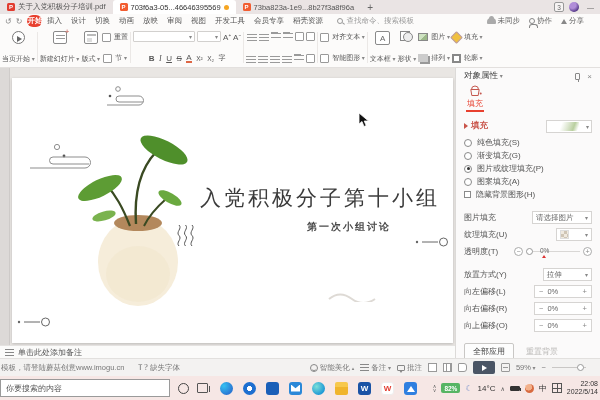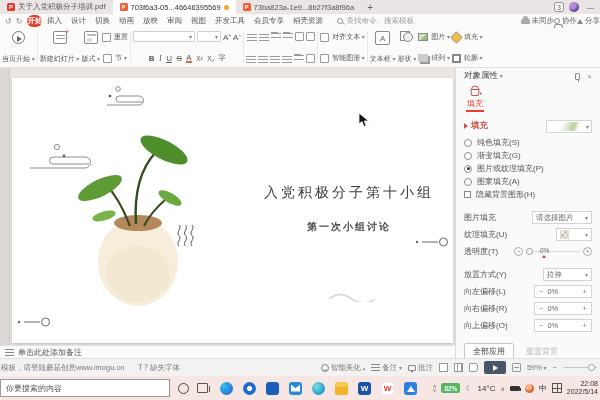--- a/index.html
+++ b/index.html
@@ -21,21 +21,21 @@
   .minbtn{font-size:7px;color:#666;padding:0 3px;}
 
   
   .ribbon{position:absolute;left:0;top:14px;width:600px;height:14px;background:#fcfbfa;display:flex;align-items:center;font-size:7.5px;color:#555;overflow:hidden;}
   .quick{display:flex;align-items:center;gap:4px;padding:0 5px;color:#888;font-size:8px;}
   .rtab{padding:1px 4.5px;white-space:nowrap;}
   .rtab.active{background:var(--accent);color:#fff;border-radius:8px;padding:1px 0;font-weight:bold;}
   .rsearch{display:flex;align-items:center;gap:3px;color:#999;margin-left:10px;white-space:nowrap;}
   .mag{width:6px;height:6px;border:1px solid #999;border-radius:50%;position:relative;flex:none;}
   .mag::after{content:"";position:absolute;width:3px;height:1px;background:#999;right:-3px;bottom:-1px;transform:rotate(40deg);}
-  .ribbon-right{margin-left:auto;display:flex;align-items:center;padding-right:0;color:#666;white-space:nowrap;}
+  .ribbon-right{margin-left:auto;display:flex;align-items:center;gap:9px;padding-right:16px;color:#666;white-space:nowrap;}
   .rr{display:flex;align-items:center;gap:2px;}
   .cloudicn{width:9px;height:6px;background:#aaa;border-radius:4px 4px 1px 1px;position:relative;}
   .cloudicn::before{content:"";position:absolute;left:2px;top:-2px;width:5px;height:5px;border-radius:50%;background:#aaa;}
   .personicn{width:6px;height:6px;border-radius:50%;border:1px solid #888;position:relative;}
   .personicn::after{content:"";position:absolute;left:-1px;top:5px;width:7px;height:3px;border-radius:3px 3px 0 0;border:1px solid #888;border-bottom:none;}
   .shareicn{width:0;height:0;border-left:3px solid transparent;border-right:3px solid transparent;border-bottom:5px solid #888;}
 
   
   .toolbar{position:absolute;left:0;top:28px;width:600px;height:40px;background:#fcfbfa;border-bottom:1px solid #e3e0de;display:flex;align-items:stretch;padding:2px 1px;overflow:hidden;}
   .vsep{width:1px;background:#ebe8e6;margin:2px 1px;}
@@ -69,21 +69,21 @@
   .shapeicn::after{content:"";position:absolute;right:0;bottom:0;width:8px;height:8px;border:1px solid #888;border-radius:50%;background:#eee;}
   .picicn{width:10px;height:8px;border:1px solid #888;background:linear-gradient(135deg,#cfe3c2 0 55%,#9db98a 55%);}
   .arricn{width:10px;height:8px;background:#ccc;box-shadow:2px 2px 0 #999;}
   .fillicn{width:9px;height:9px;background:#f0c040;border:1px solid #b99;transform:rotate(45deg);border-radius:1px;}
   .outicn{width:9px;height:9px;border:2px solid #888;background:#fff;}
 
   
   .canvas{position:absolute;left:0;top:68px;width:455px;height:277px;background:#e9e6e3;}
   .leftstrip{position:absolute;left:0;top:0;width:10px;height:277px;background:#dcd9d7;border-right:1px solid #cfccca;}
   .slide{position:absolute;left:12px;top:10px;width:441px;height:265px;background:#fff;box-shadow:0 1px 3px rgba(0,0,0,.2);}
-  .slide-title{position:absolute;left:160px;top:106px;width:262px;text-align:right;font-family:"Liberation Serif",serif;font-size:14px;letter-spacing:3px;color:#3b3b3b;white-space:nowrap;}
+  .slide-title{position:absolute;left:188px;top:106px;width:262px;text-align:left;font-family:"Liberation Serif",serif;font-size:21px;letter-spacing:3px;color:#3b3b3b;white-space:nowrap;}
   .slide-sub{position:absolute;left:262px;top:142px;width:150px;text-align:center;font-size:10px;font-weight:bold;letter-spacing:2px;color:#4a4a4a;}
   .cursor{position:absolute;left:358px;top:44px;z-index:5;}
 
   
   .notesbar{position:absolute;left:0;top:345px;width:455px;height:13px;background:#fbfbfa;border-top:1px solid #e4e2e0;display:flex;align-items:center;gap:4px;padding:0 5px;font-size:8px;color:#555;}
   .notesicn{width:9px;height:7px;background:repeating-linear-gradient(0deg,#888 0 1px,transparent 1px 3px);flex:none;}
 
   
   .panel{position:absolute;left:455px;top:68px;width:145px;height:290px;background:#fbfafa;border-left:1px solid #dcdad8;font-size:8px;color:#555;}
   .p-head{height:16px;display:flex;align-items:center;padding:0 8px;color:#444;}
@@ -124,21 +124,21 @@
   .offbox .p{padding:0 4px;color:#888;}
   .pbtns{display:flex;align-items:center;gap:8px;margin-top:9px;}
   .btn1{border:1px solid #c9c7c5;background:#fdfdfd;border-radius:2px;padding:2px 8px;font-size:8px;color:#444;}
   .btn2{font-size:8px;color:#b8b6b4;padding:2px 4px;}
 
   
   .statusbar{position:absolute;left:0;top:358px;width:600px;height:18px;background:#f3f2f1;border-top:1px solid #e2e0de;display:flex;align-items:center;font-size:7.5px;color:#777;overflow:hidden;}
   .promo{margin-left:1px;white-space:nowrap;}
   .mfont{display:flex;align-items:center;gap:2px;margin-left:12px;white-space:nowrap;}
   .tq{font-family:"Liberation Serif",serif;font-size:8px;color:#666;}
-  .sright{margin-left:auto;display:flex;align-items:center;gap:6px;padding-right:3px;}
+  .sright{margin-left:auto;display:flex;align-items:center;gap:6px;padding-right:14px;}
   .beauticn{width:8px;height:8px;border:1px solid #888;border-radius:50%;position:relative;}
   .beauticn::after{content:"";position:absolute;left:1.5px;top:3px;width:4px;height:2px;border-bottom:1px solid #888;border-radius:0 0 3px 3px;}
   .cmticn{width:8px;height:6px;border:1px solid #888;border-radius:1px;position:relative;}
   .cmticn::after{content:"";position:absolute;left:1px;bottom:-3px;border-left:2px solid transparent;border-right:2px solid transparent;border-top:3px solid #888;}
   .viewicn{width:9px;height:9px;border:1px solid #999;background:#fff;}
   .viewicn.v2{background:linear-gradient(90deg,#999 1px,transparent 1px) 2px 0/4px 100%,#fff;}
   .viewicn.v3{border-radius:1px 3px 3px 1px;}
   .playbtn{width:22px;height:13px;background:#4a5565;border-radius:2px;display:flex;align-items:center;justify-content:center;}
   .playbtn::after{content:"";border-left:5px solid #fff;border-top:3px solid transparent;border-bottom:3px solid transparent;margin-left:1px;}
   .fiticn{width:9px;height:9px;position:relative;border:1px solid #999;border-radius:1px;background:linear-gradient(#999 0 0) center/5px 1px no-repeat;}

